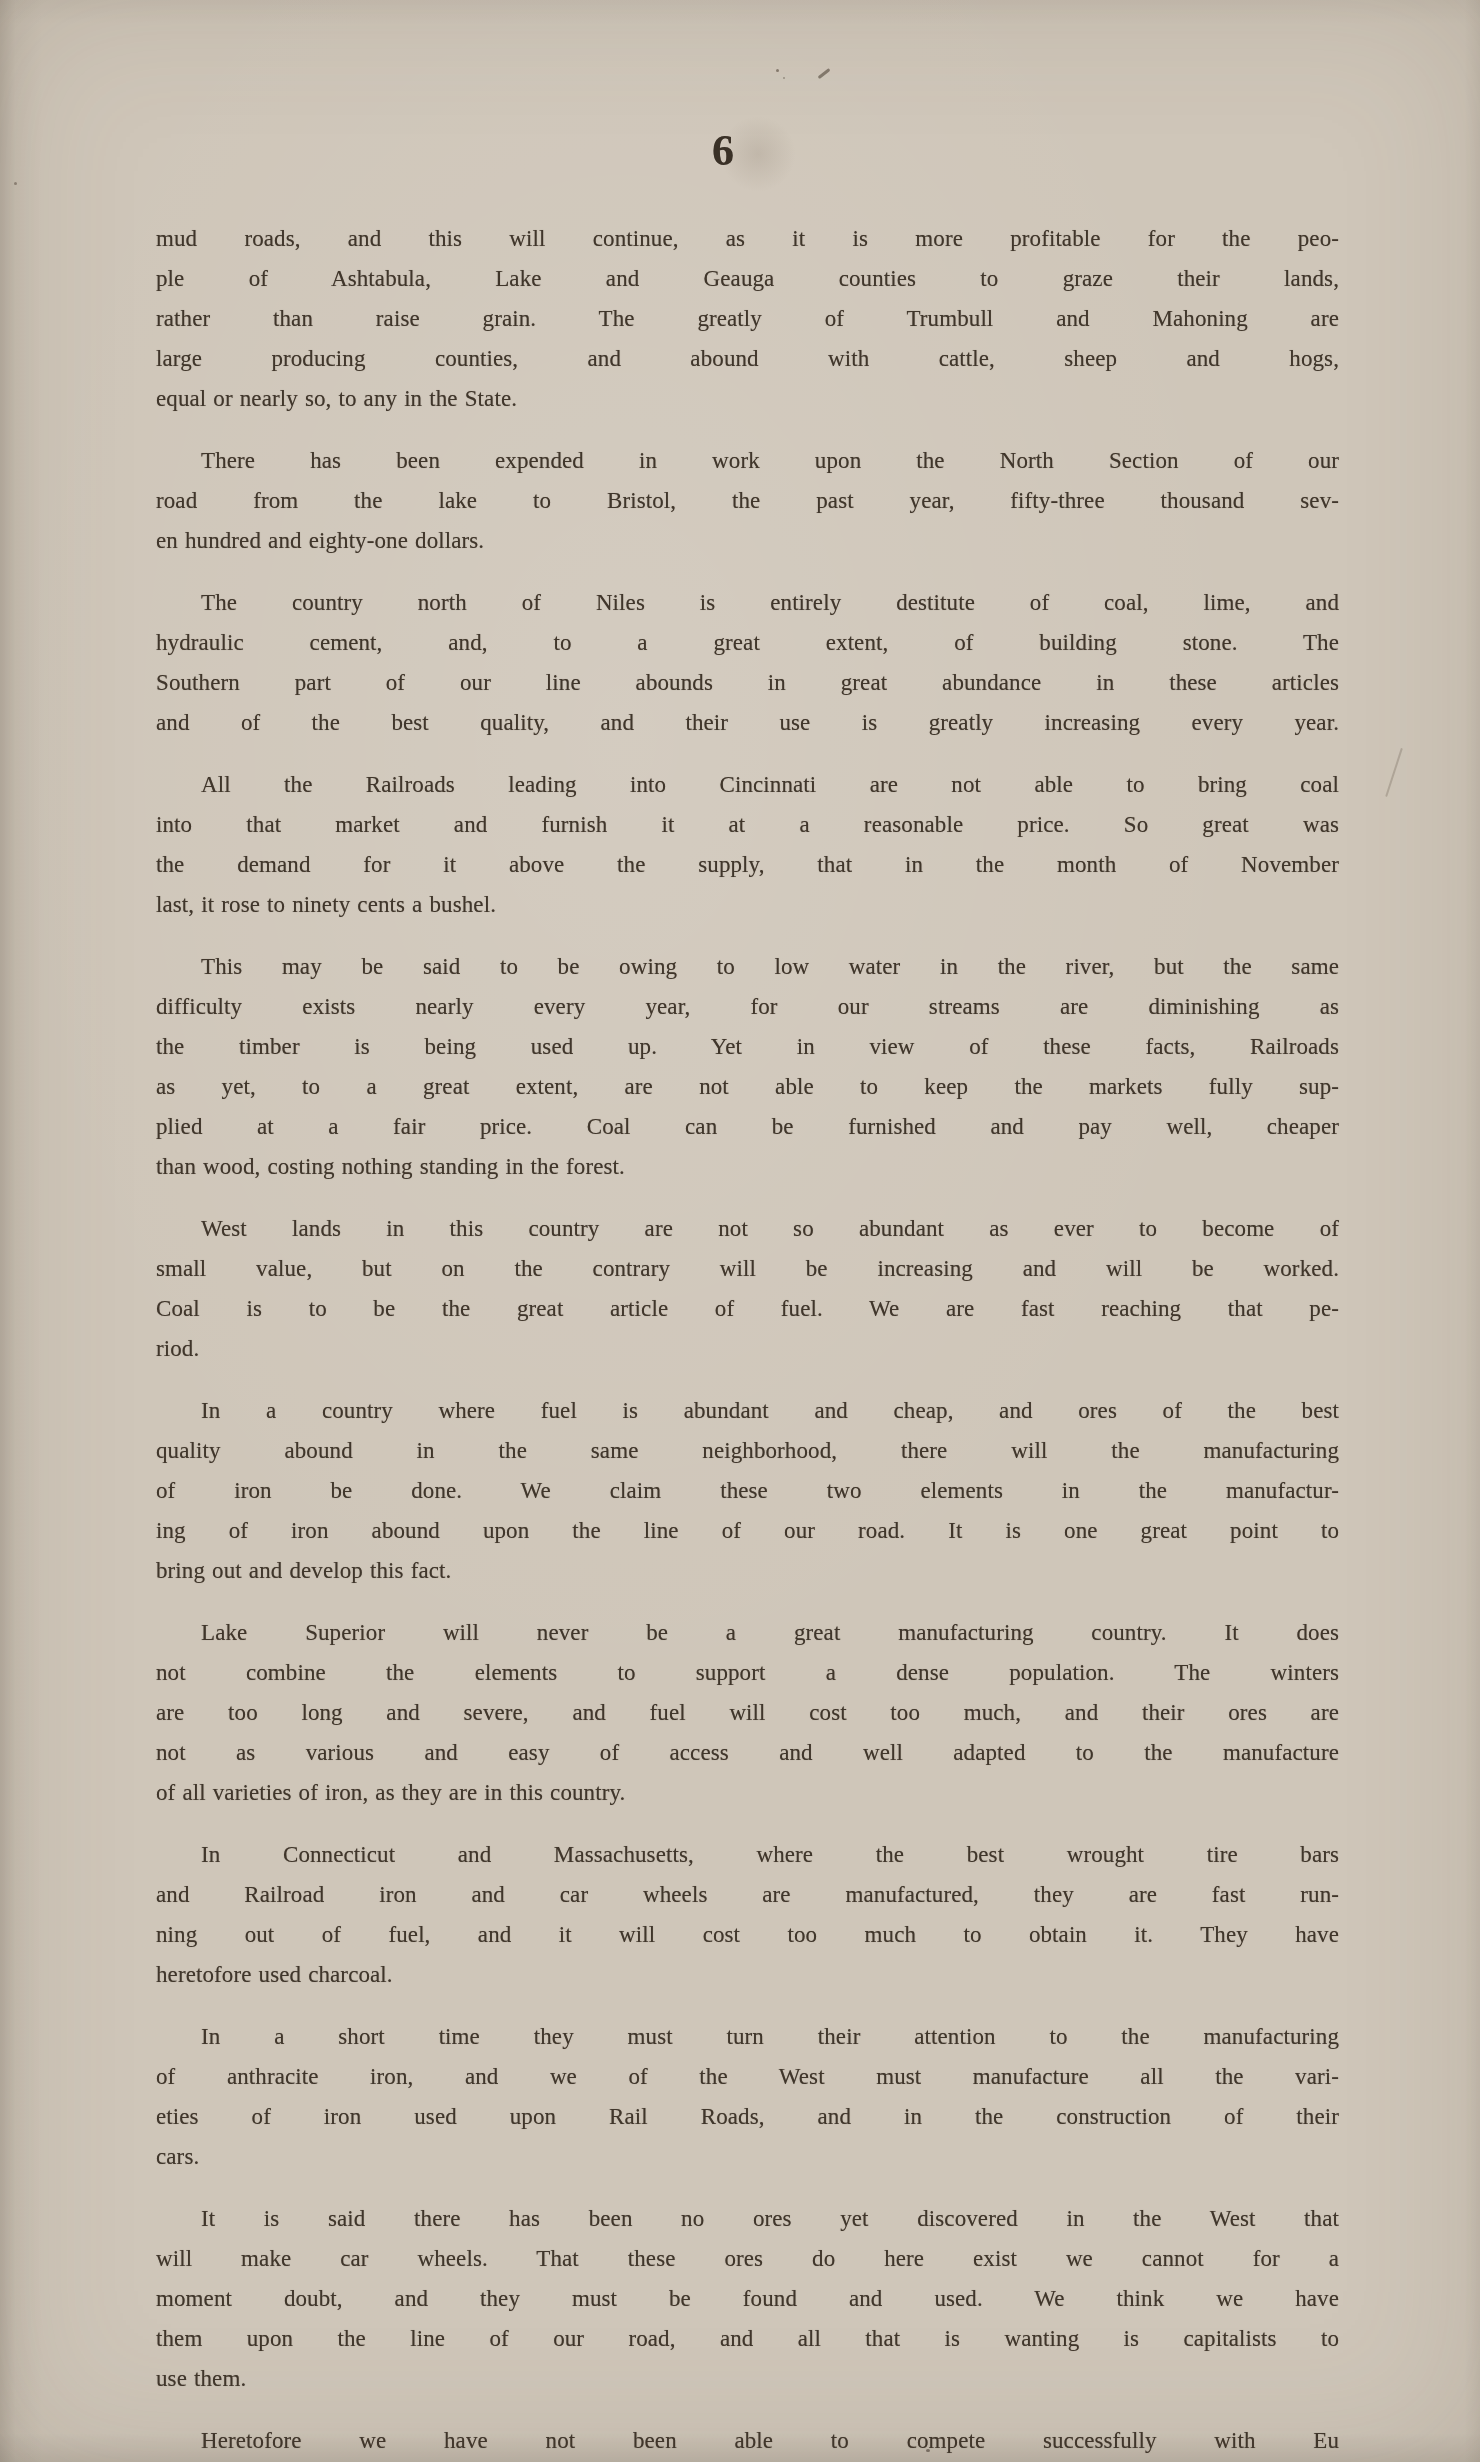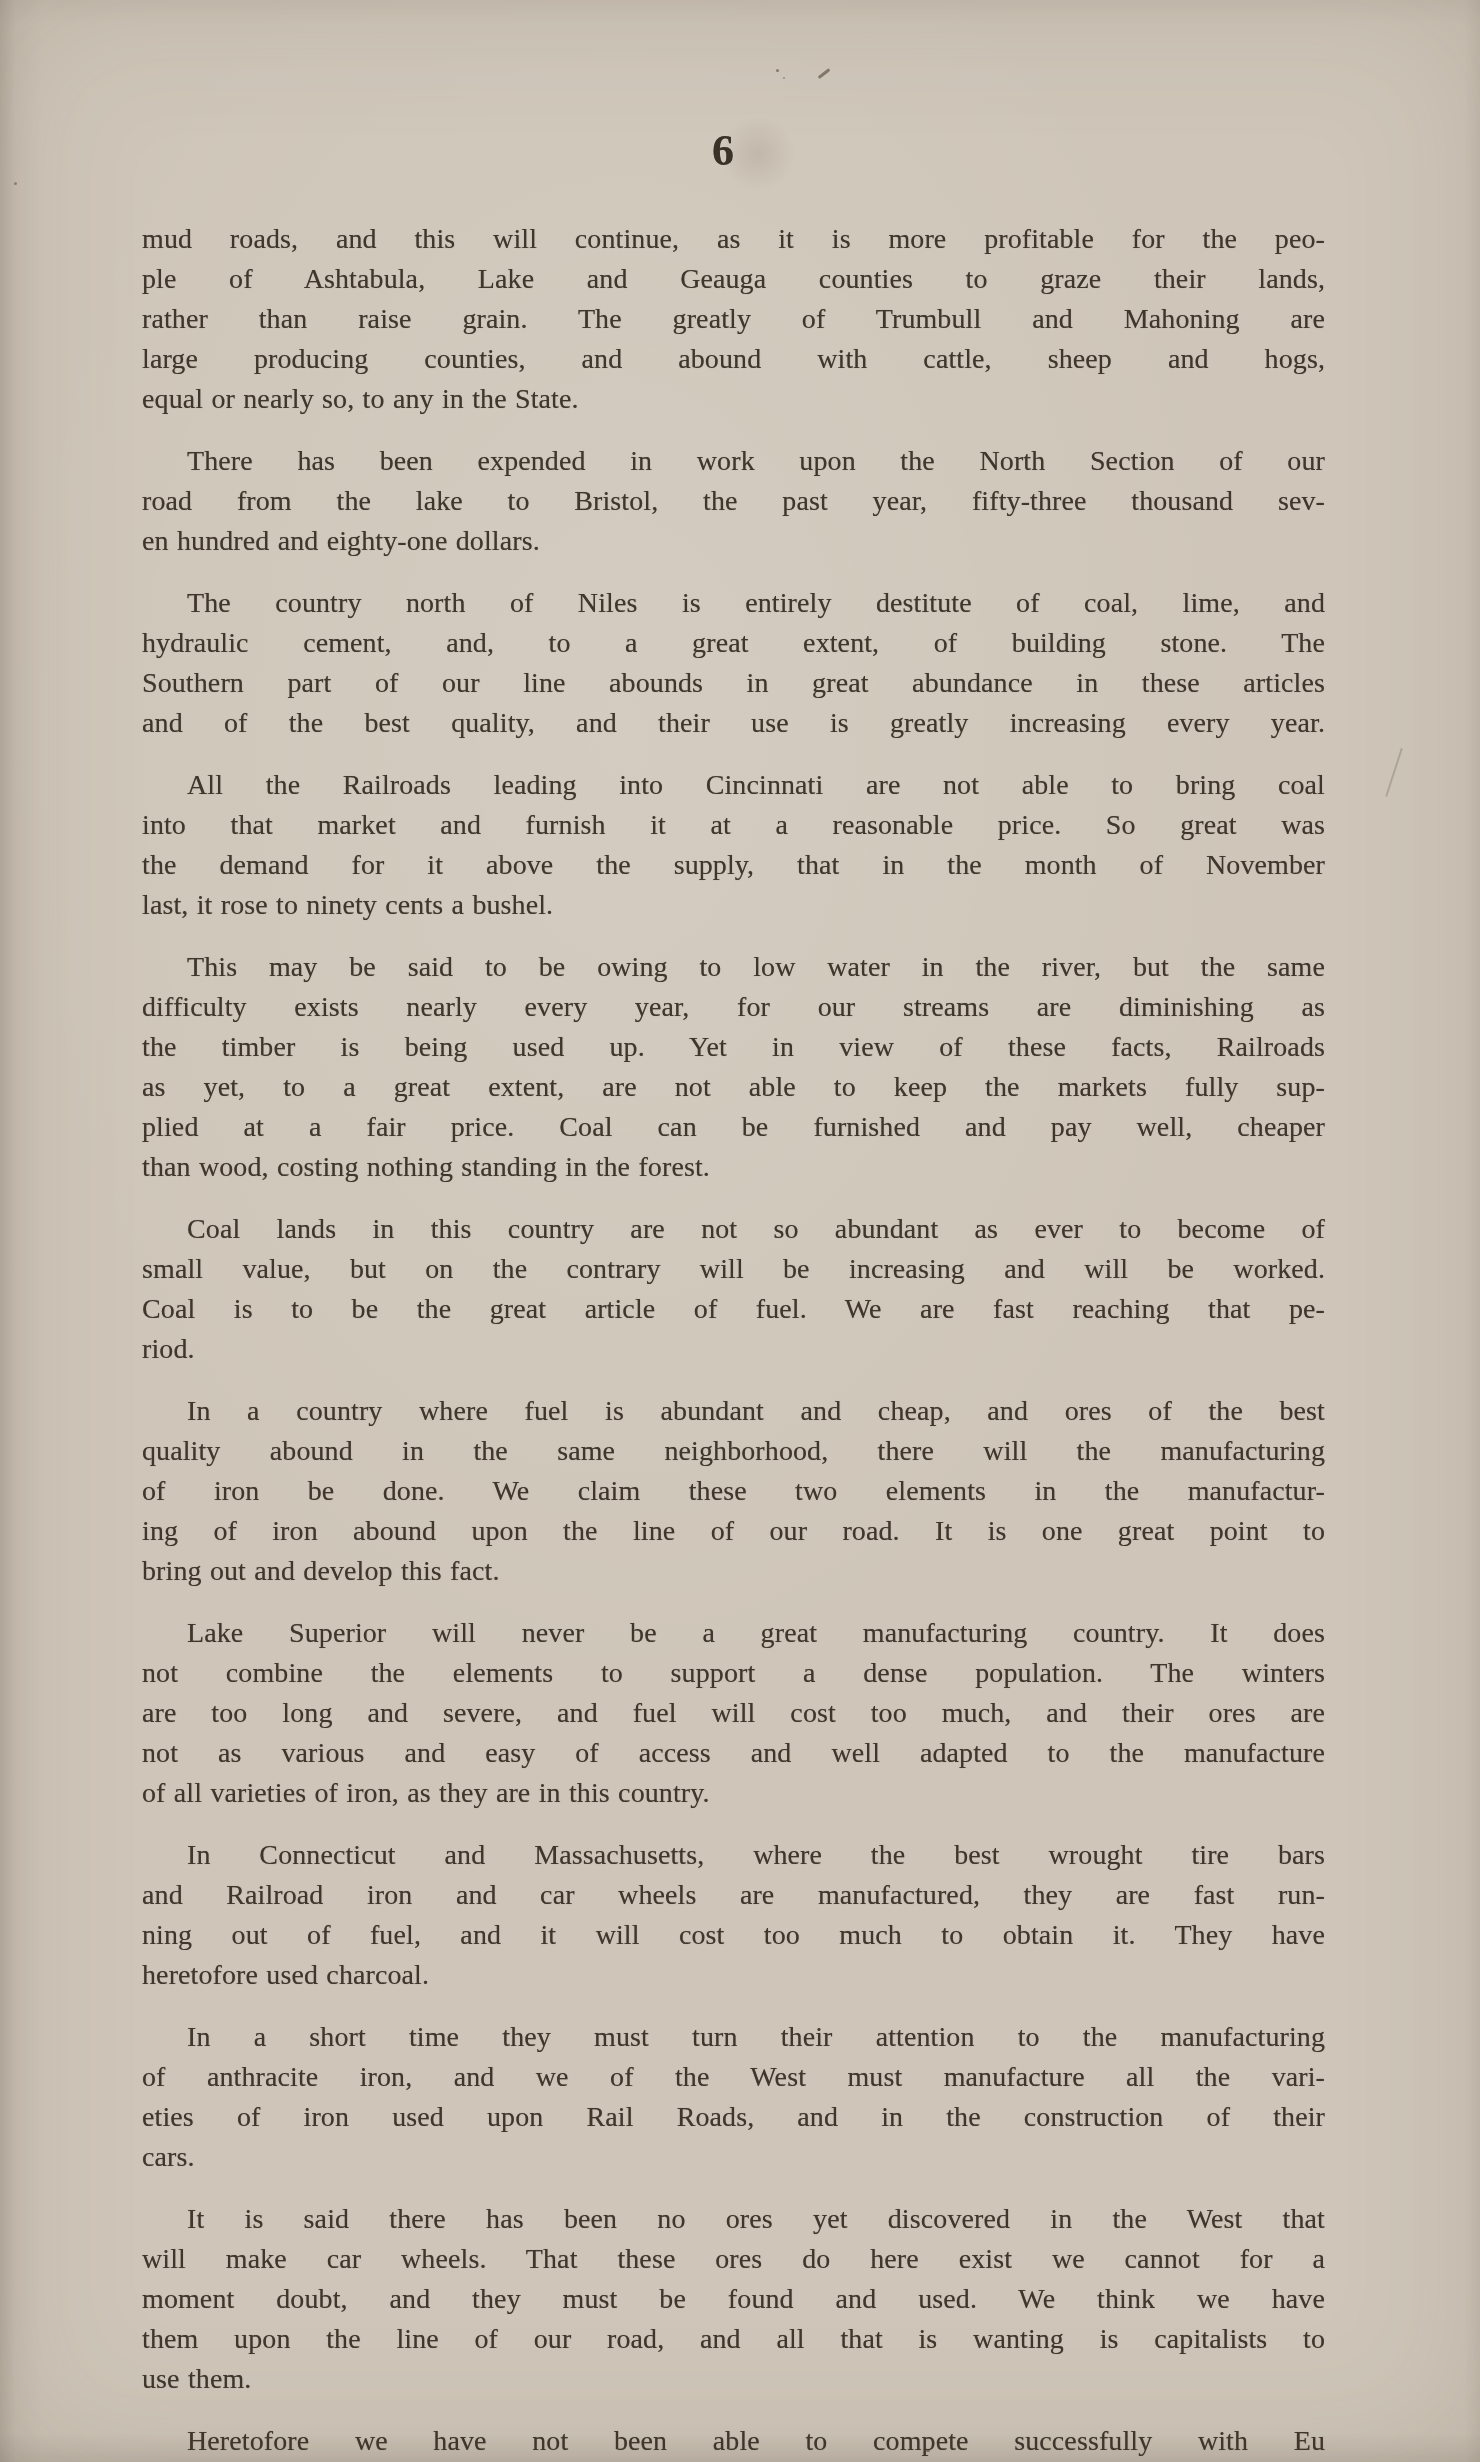--- a/index.html
+++ b/index.html
@@ -28,24 +28,24 @@
     left: 712px;
     top: 129px;
     font-size: 44px;
     line-height: 1;
     font-weight: 700;
     color: #3a3127;
     text-shadow: 0 0 0.6px rgba(58,49,39,0.5);
   }
   .text-block {
     position: absolute;
-    left: 142px;
+    left: 156px;
     top: 219px;
     width: 1183px;
-    font-size: 28px;
+    font-size: 23px;
     line-height: 40px;
     color: #40362b;
     letter-spacing: 0.1px;
     word-spacing: 1.2px;
     text-shadow: 0 0 0.7px rgba(64,54,43,0.5);
   }
   .line {
     text-align: justify;
     text-align-last: justify;
     -moz-text-align-last: justify;
@@ -97,21 +97,21 @@
       <div class="line indent">All the Railroads leading into Cincinnati are not able to bring coal</div>
       <div class="line">into that market and furnish it at a reasonable price.  So great was</div>
       <div class="line">the demand for it above the supply, that in the month of November</div>
       <div class="line last">last, it rose to ninety cents a bushel.</div>
       <div class="line indent">This may be said to be owing to low water in the river, but the same</div>
       <div class="line">difficulty exists nearly every year, for our streams are diminishing as</div>
       <div class="line">the timber is being used up.  Yet in view of these facts, Railroads</div>
       <div class="line">as yet, to a great extent, are not able to keep the markets fully sup-</div>
       <div class="line">plied at a fair price.  Coal can be furnished and pay well, cheaper</div>
       <div class="line last">than wood, costing nothing standing in the forest.</div>
-      <div class="line indent">Coal lands in this country are not so abundant as ever to become of</div>
+      <div class="line indent">West lands in this country are not so abundant as ever to become of</div>
       <div class="line">small value, but on the contrary will be increasing and will be worked.</div>
       <div class="line">Coal is to be the great article of fuel.  We are fast reaching that pe-</div>
       <div class="line last">riod.</div>
       <div class="line indent">In a country where fuel is abundant and cheap, and ores of the best</div>
       <div class="line">quality abound in the same neighborhood, there will the manufacturing</div>
       <div class="line">of iron be done.  We claim these two elements in the manufactur-</div>
       <div class="line">ing of iron abound upon the line of our road.  It is one great point to</div>
       <div class="line last">bring out and develop this fact.</div>
       <div class="line indent">Lake Superior will never be a great manufacturing country.  It does</div>
       <div class="line">not combine the elements to support a dense population.  The winters</div>

